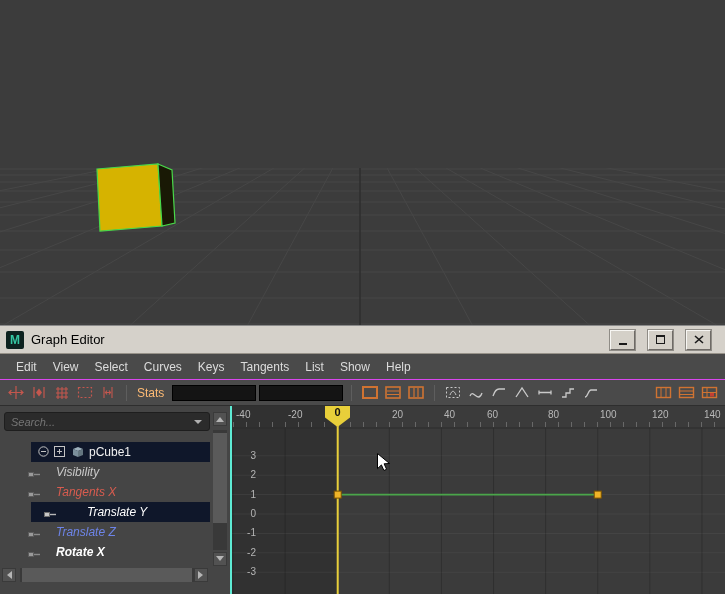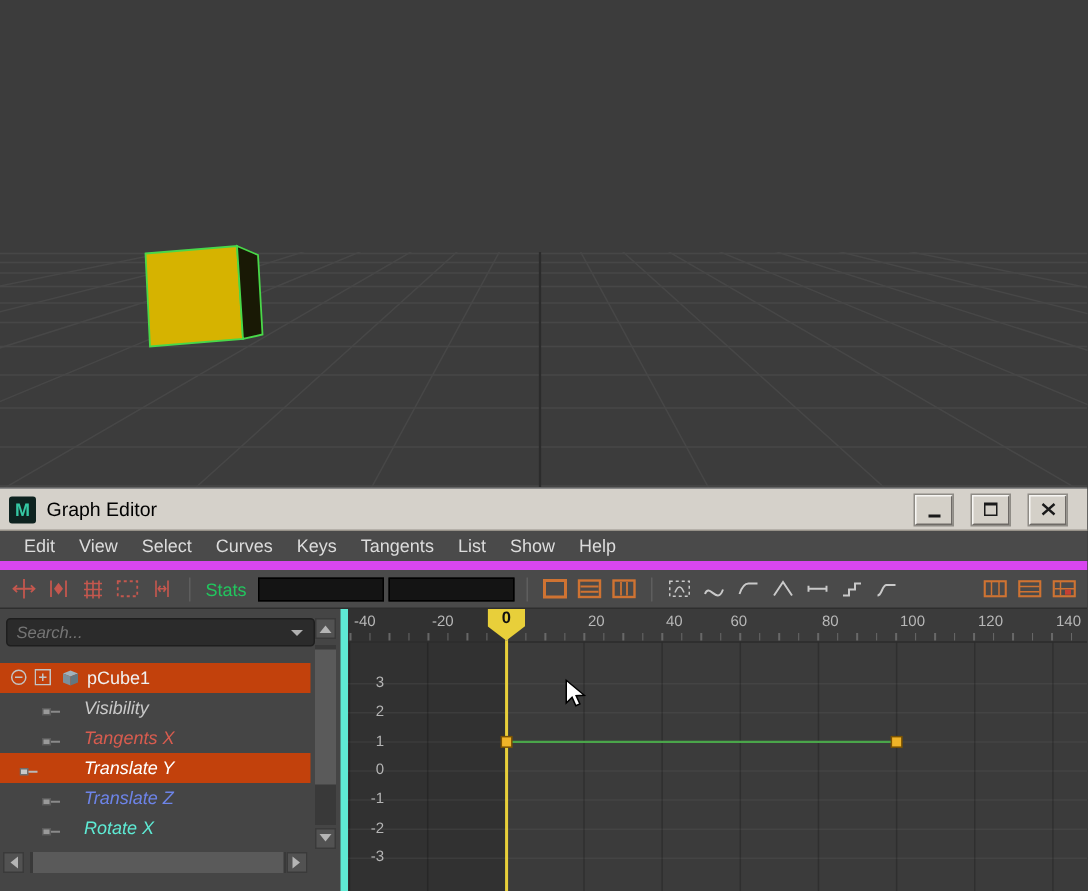--- a/index.html
+++ b/index.html
@@ -14,41 +14,41 @@
   .window { position:absolute; left:0; top:325px; width:725px; height:269px; background:#4a4a4a; border-top:1px solid #8a8a8a; }
 
   .titlebar { height:28px; background:#d5d1ca; display:flex; align-items:center; padding:0 6px; gap:7px; border-bottom:1px solid #979289; }
   .app-icon { width:18px; height:18px; background:#0e2320; color:#35c7a3; font-weight:bold; font-size:12px; display:flex; align-items:center; justify-content:center; border-radius:2px; flex:none; }
   .title-text { font-size:13px; color:#000; }
   .win-buttons { margin-left:auto; display:flex; gap:13px; padding-right:8px; }
   .win-btn { width:25px; height:20px; background:#d4d0c8; border:1px solid; border-color:#f7f6f3 #6e6a66 #6e6a66 #f7f6f3; outline:1px solid #8f8c86; display:flex; align-items:center; justify-content:center; cursor:default; }
   .g-min { width:8px; height:2px; background:#1a1a1a; margin-top:9px; }
   .g-max { width:9px; height:9px; border:1px solid #1a1a1a; border-top-width:2px; }
 
-  .menubar { height:26px; background:#4a4a4a; display:flex; align-items:center; padding-left:8px; border-bottom:6px solid #d946ef; }
+  .menubar { height:26px; background:#4a4a4a; display:flex; align-items:center; padding-left:8px; border-bottom:1px solid #d946ef; }
   .menu-item { color:#dcdcdc; font-size:12px; padding:0 8px; line-height:26px; }
 
   .toolbar { height:26px; background:#4a4a4a; display:flex; align-items:center; padding:0 6px; gap:3px; border-bottom:1px solid #2e2e2e; }
   .tb-icon { width:20px; height:20px; display:flex; align-items:center; justify-content:center; flex:none; }
   .tb-sep { width:1px; height:16px; background:#5e5e5e; margin:0 5px; flex:none; }
-  .stats-label { color:#22c55e; font-size:12px; margin:0 5px 0 2px; }
+  .stats-label { color:#fdba74; font-size:12px; margin:0 5px 0 2px; }
   .stats-input { width:84px; height:16px; background:#141414; border:1px solid #000; color:#ddd; font-size:11px; padding:0 3px; }
   .tb-right { margin-left:auto; display:flex; gap:3px; }
 
   .content { position:relative; height:189px; display:flex; background:#3b3b3b; }
 
   
-  .left-panel { position:relative; width:232px; height:189px; background:#454545; border-right:5px solid #5eead4; flex:none; }
+  .left-panel { position:relative; width:232px; height:189px; background:#454545; border-right:2px solid #5eead4; flex:none; }
   .search-box { position:absolute; top:6px; left:4px; width:206px; height:19px; background:#2b2b2b; border:1px solid #1e1e1e; border-radius:3px; display:flex; align-items:center; }
   .search-input { flex:1; background:transparent; border:none; outline:none; color:#a6a6a6; font-size:11px; font-style:italic; padding:0 6px; }
   .dd-arrow { width:0; height:0; border:4px solid transparent; border-top-color:#b0b0b0; margin:4px 7px 0 0; }
 
   .tree { position:absolute; top:36px; left:0; right:20px; }
   .t-row { position:relative; height:20px; font-size:12px; }
-  .t-row.selected { background:#c2410c; }
+  .t-row.selected { background:#0f172a;margin-left:31px; }
   .node-label { position:absolute; left:58px; top:3px; color:#f0f0f0; }
   .row-label { position:absolute; left:56px; top:3px; font-style:italic; }
   .tico { position:absolute; top:4px; }
 
   .sb-btn { position:absolute; width:14px; height:14px; background:#525252; border:1px solid #3a3a3a; display:flex; align-items:center; justify-content:center; }
   .tri-up { width:0;height:0;border:4px solid transparent;border-bottom:5px solid #b5b5b5;margin-top:-3px; }
   .tri-down { width:0;height:0;border:4px solid transparent;border-top:5px solid #b5b5b5;margin-bottom:-3px; }
   .tri-left { width:0;height:0;border:4px solid transparent;border-right:5px solid #b5b5b5;margin-left:-3px; }
   .tri-right { width:0;height:0;border:4px solid transparent;border-left:5px solid #b5b5b5;margin-right:-3px; }
   .vtrack { position:absolute; right:3px; top:24px; width:14px; height:120px; background:#393939; }
@@ -333,21 +333,21 @@
             </span>
             <span class="row-label" style="color: rgb(109, 132, 232);">Translate Z</span>
           </div>
           <div class="t-row">
             <span class="tico" style="left:28px; top:6px">
               <svg width="13" height="9" viewBox="0 0 13 9">
                   <rect x="0.5" y="2.5" width="5" height="4" fill="#9a9a9a" stroke="#5c5c5c"></rect>
                   <path d="M6 4.5h6" stroke="#8a8a8a" stroke-width="1.4"></path>
                 </svg>
             </span>
-            <span class="row-label" style="color: #5eead4;">Rotate X</span>
+            <span class="row-label" style="color: #ffffff; font-weight: bold;">Rotate X</span>
           </div>
         </div>
 
         <div class="hscroll">
           <div class="sb-btn" style="left:0; top:0;">
               <div class="tri-left"></div>
             </div>
           <div class="htrack">
               <div class="hthumb"></div>
             </div>

